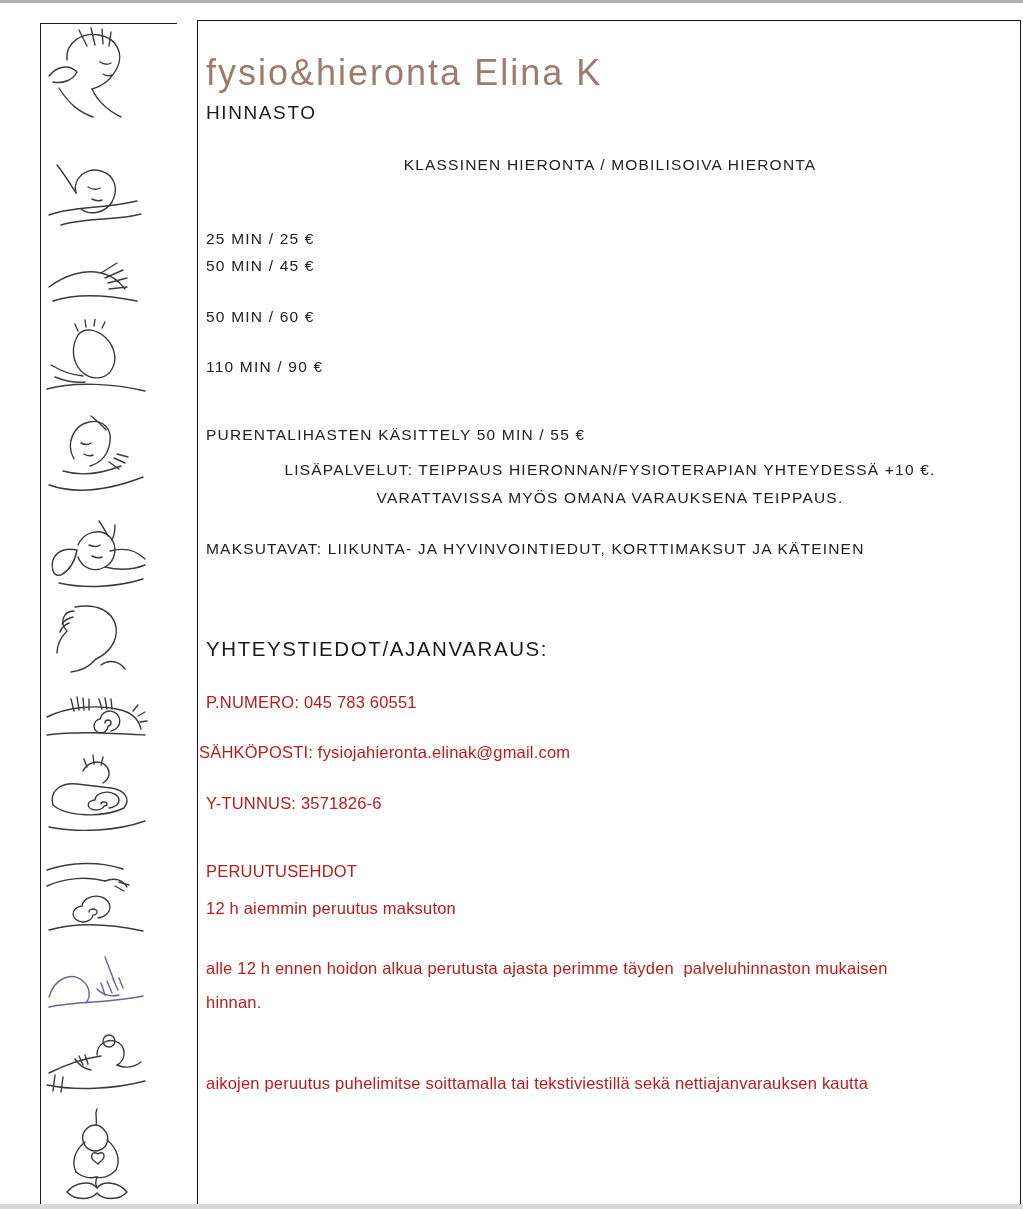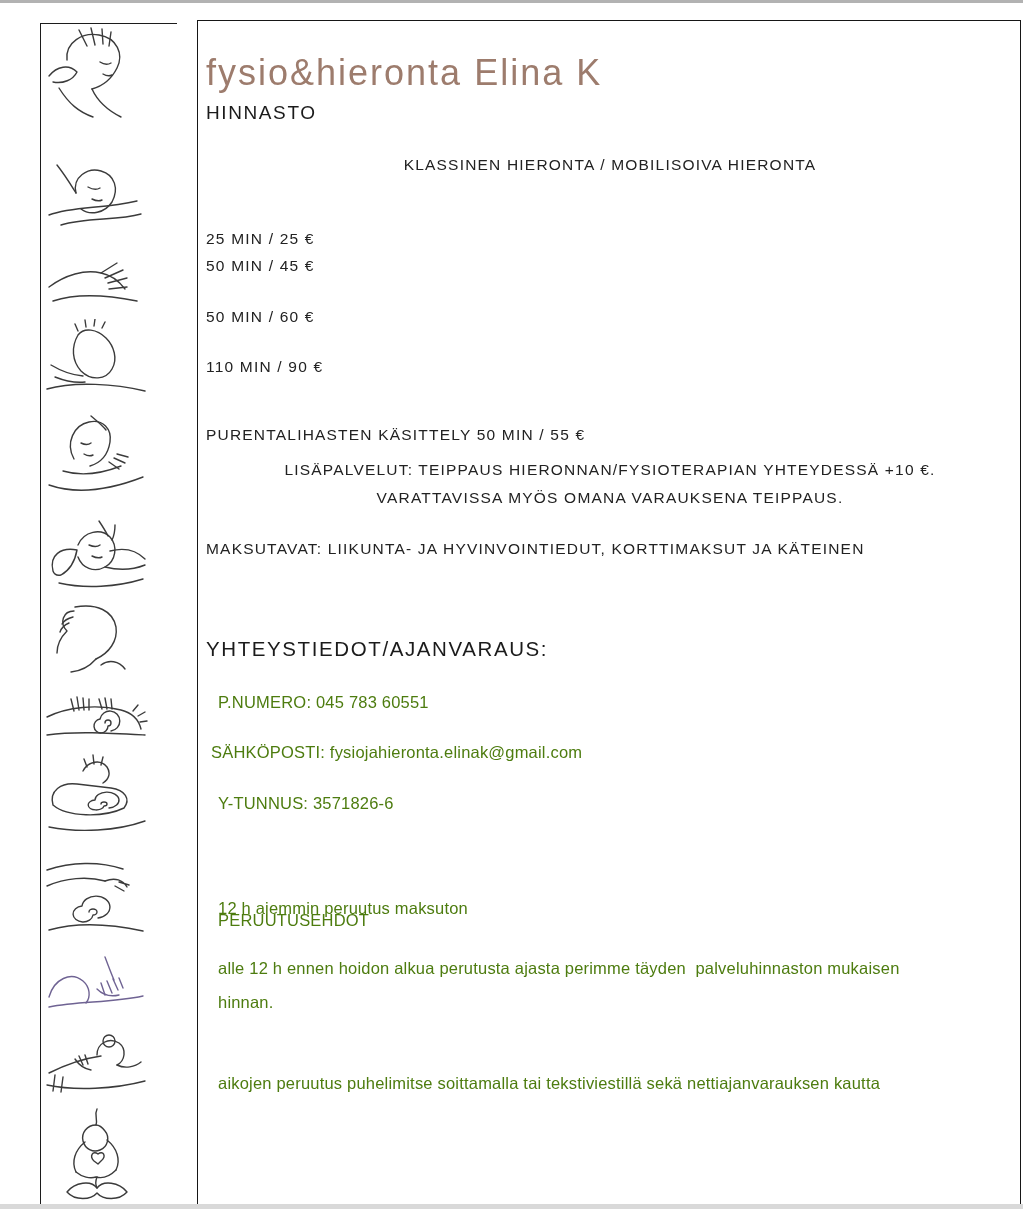--- a/index.html
+++ b/index.html
@@ -37,25 +37,25 @@
   .h-yhteys{top:614px;font-size:20.5px;line-height:28px;}
   .upper{font-size:15.5px;line-height:22px;font-weight:300;letter-spacing:1.2px;color:#222;}
   .t-category{top:133px;text-align:center;}
   .t-i0{top:183px;margin-top:24px;}
   .t-i1{top:234px;}
   .t-i2{top:285px;}
   .t-i3{top:335px;}
   .t-i4{top:363px;margin-top:40px;}
   .t-lisa{top:435px;line-height:28px;text-align:center;}
   .t-maksu{top:517px;}
-  .lower{font-size:16.5px;line-height:22px;font-weight:400;letter-spacing:0.2px;color:#4d7c0f;margin-left:12px;}
+  .lower{font-size:16.5px;line-height:22px;font-weight:400;letter-spacing:0.2px;color:#b91c1c;}
   .t-phone{top:670px;}
   .t-email{top:720px;left:1px;}
   .t-ytunnus{top:771px;}
-  .h-peru{top:888px;}
+  .h-peru{top:839px;}
   .t-c0{top:876px;}
   .t-c1{top:930px;line-height:34px;}
   .t-c2{top:1051px;}
 </style>
 </head>
 <body>
 
 <div class="strip-top"></div>
 
 <div class="sidebar">

